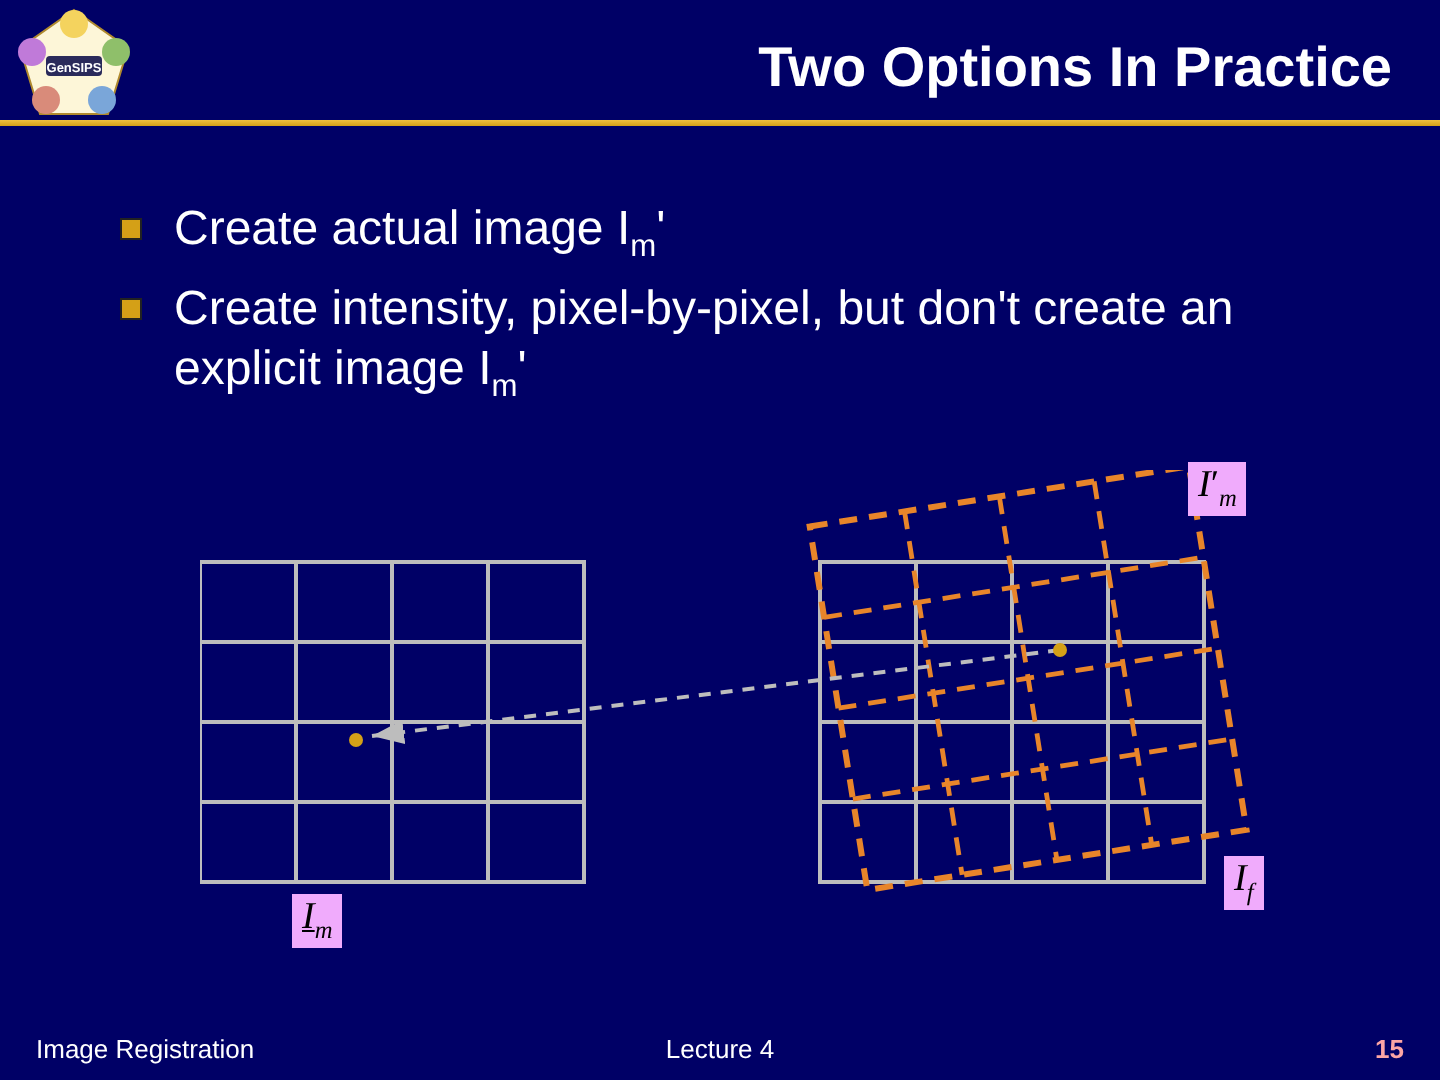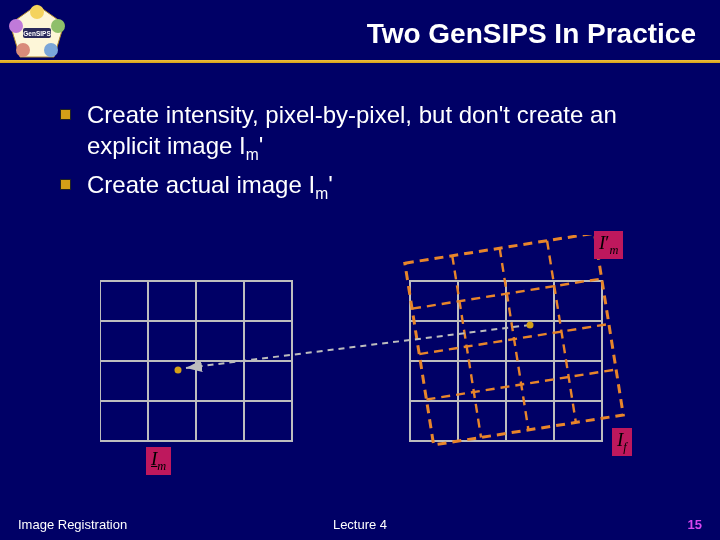--- a/index.html
+++ b/index.html
@@ -72,24 +72,24 @@
   .footer {
     position: absolute;
     bottom: 8px;
     left: 0;
     width: 720px;
     font-family: Arial, sans-serif;
     font-size: 13px;
   }
   .footer .fl { position: absolute; left: 18px; bottom: 0; }
   .footer .fc { position: absolute; left: 50%; transform: translateX(-50%); bottom: 0; }
-  .footer .fr { position: absolute; right: 18px; bottom: 0; color: #d946ef; font-weight: bold; }
+  .footer .fr { position: absolute; right: 18px; bottom: 0; color: #fca5a5; font-weight: bold; }
   .math-box {
     position: absolute;
-    background: #be185d;
+    background: #f0abfc;
     color: #000;
     font-family: "Times New Roman", serif;
     font-size: 19px;
     padding: 1px 5px;
     font-style: italic;
   }
   .math-box sub { font-style: italic; font-size: 0.65em; }
   .math-box .prime { font-style: normal; }
 </style>
 </head>
@@ -101,35 +101,35 @@
       <polygon points="31,3 58,22 48,55 14,55 4,22" fill="#fdf6d8" stroke="#b08a2e" stroke-width="1"></polygon>
       <circle cx="31" cy="10" r="7" fill="#f4d35e"></circle>
       <circle cx="52" cy="24" r="7" fill="#8fbf6a"></circle>
       <circle cx="45" cy="48" r="7" fill="#7aa6d9"></circle>
       <circle cx="17" cy="48" r="7" fill="#d98b7a"></circle>
       <circle cx="10" cy="24" r="7" fill="#c07ad9"></circle>
       <rect x="17" y="26" width="28" height="10" rx="2" fill="#2a2a5a"></rect>
       <text x="31" y="34" font-size="6.5" font-family="Arial" fill="#fff" text-anchor="middle" font-weight="bold">GenSIPS</text>
     </svg>
   </div>
-  <div class="title">Two GenSIPS In Practice</div>
+  <div class="title">Two Options In Practice</div>
   <div class="hr-gold"></div>
 </div>
 
 <div class="content">
   <div class="bullet">
     <div class="sq"></div>
     <div class="txt">
-      <span>Create intensity, pixel-by-pixel, but don't create an explicit image I</span><sub>m</sub><span>'</span>
+      <span>Create actual image I</span><sub>m</sub><span>'</span>
     </div>
   </div>
   <div class="bullet">
     <div class="sq"></div>
     <div class="txt">
-      <span>Create actual image I</span><sub>m</sub><span>'</span>
+      <span>Create intensity, pixel-by-pixel, but don't create an explicit image I</span><sub>m</sub><span>'</span>
     </div>
   </div>
 </div>
 
 <div class="figure">
   <svg viewBox="0 0 560 240" width="560" height="240">
 
     <g>
       <rect x="0" y="46" width="192" height="160" fill="none" stroke="#bdbdbd" stroke-width="2"></rect>
       <line x1="48" y1="46" x2="48" y2="206" stroke="#bdbdbd" stroke-width="2"></line>

